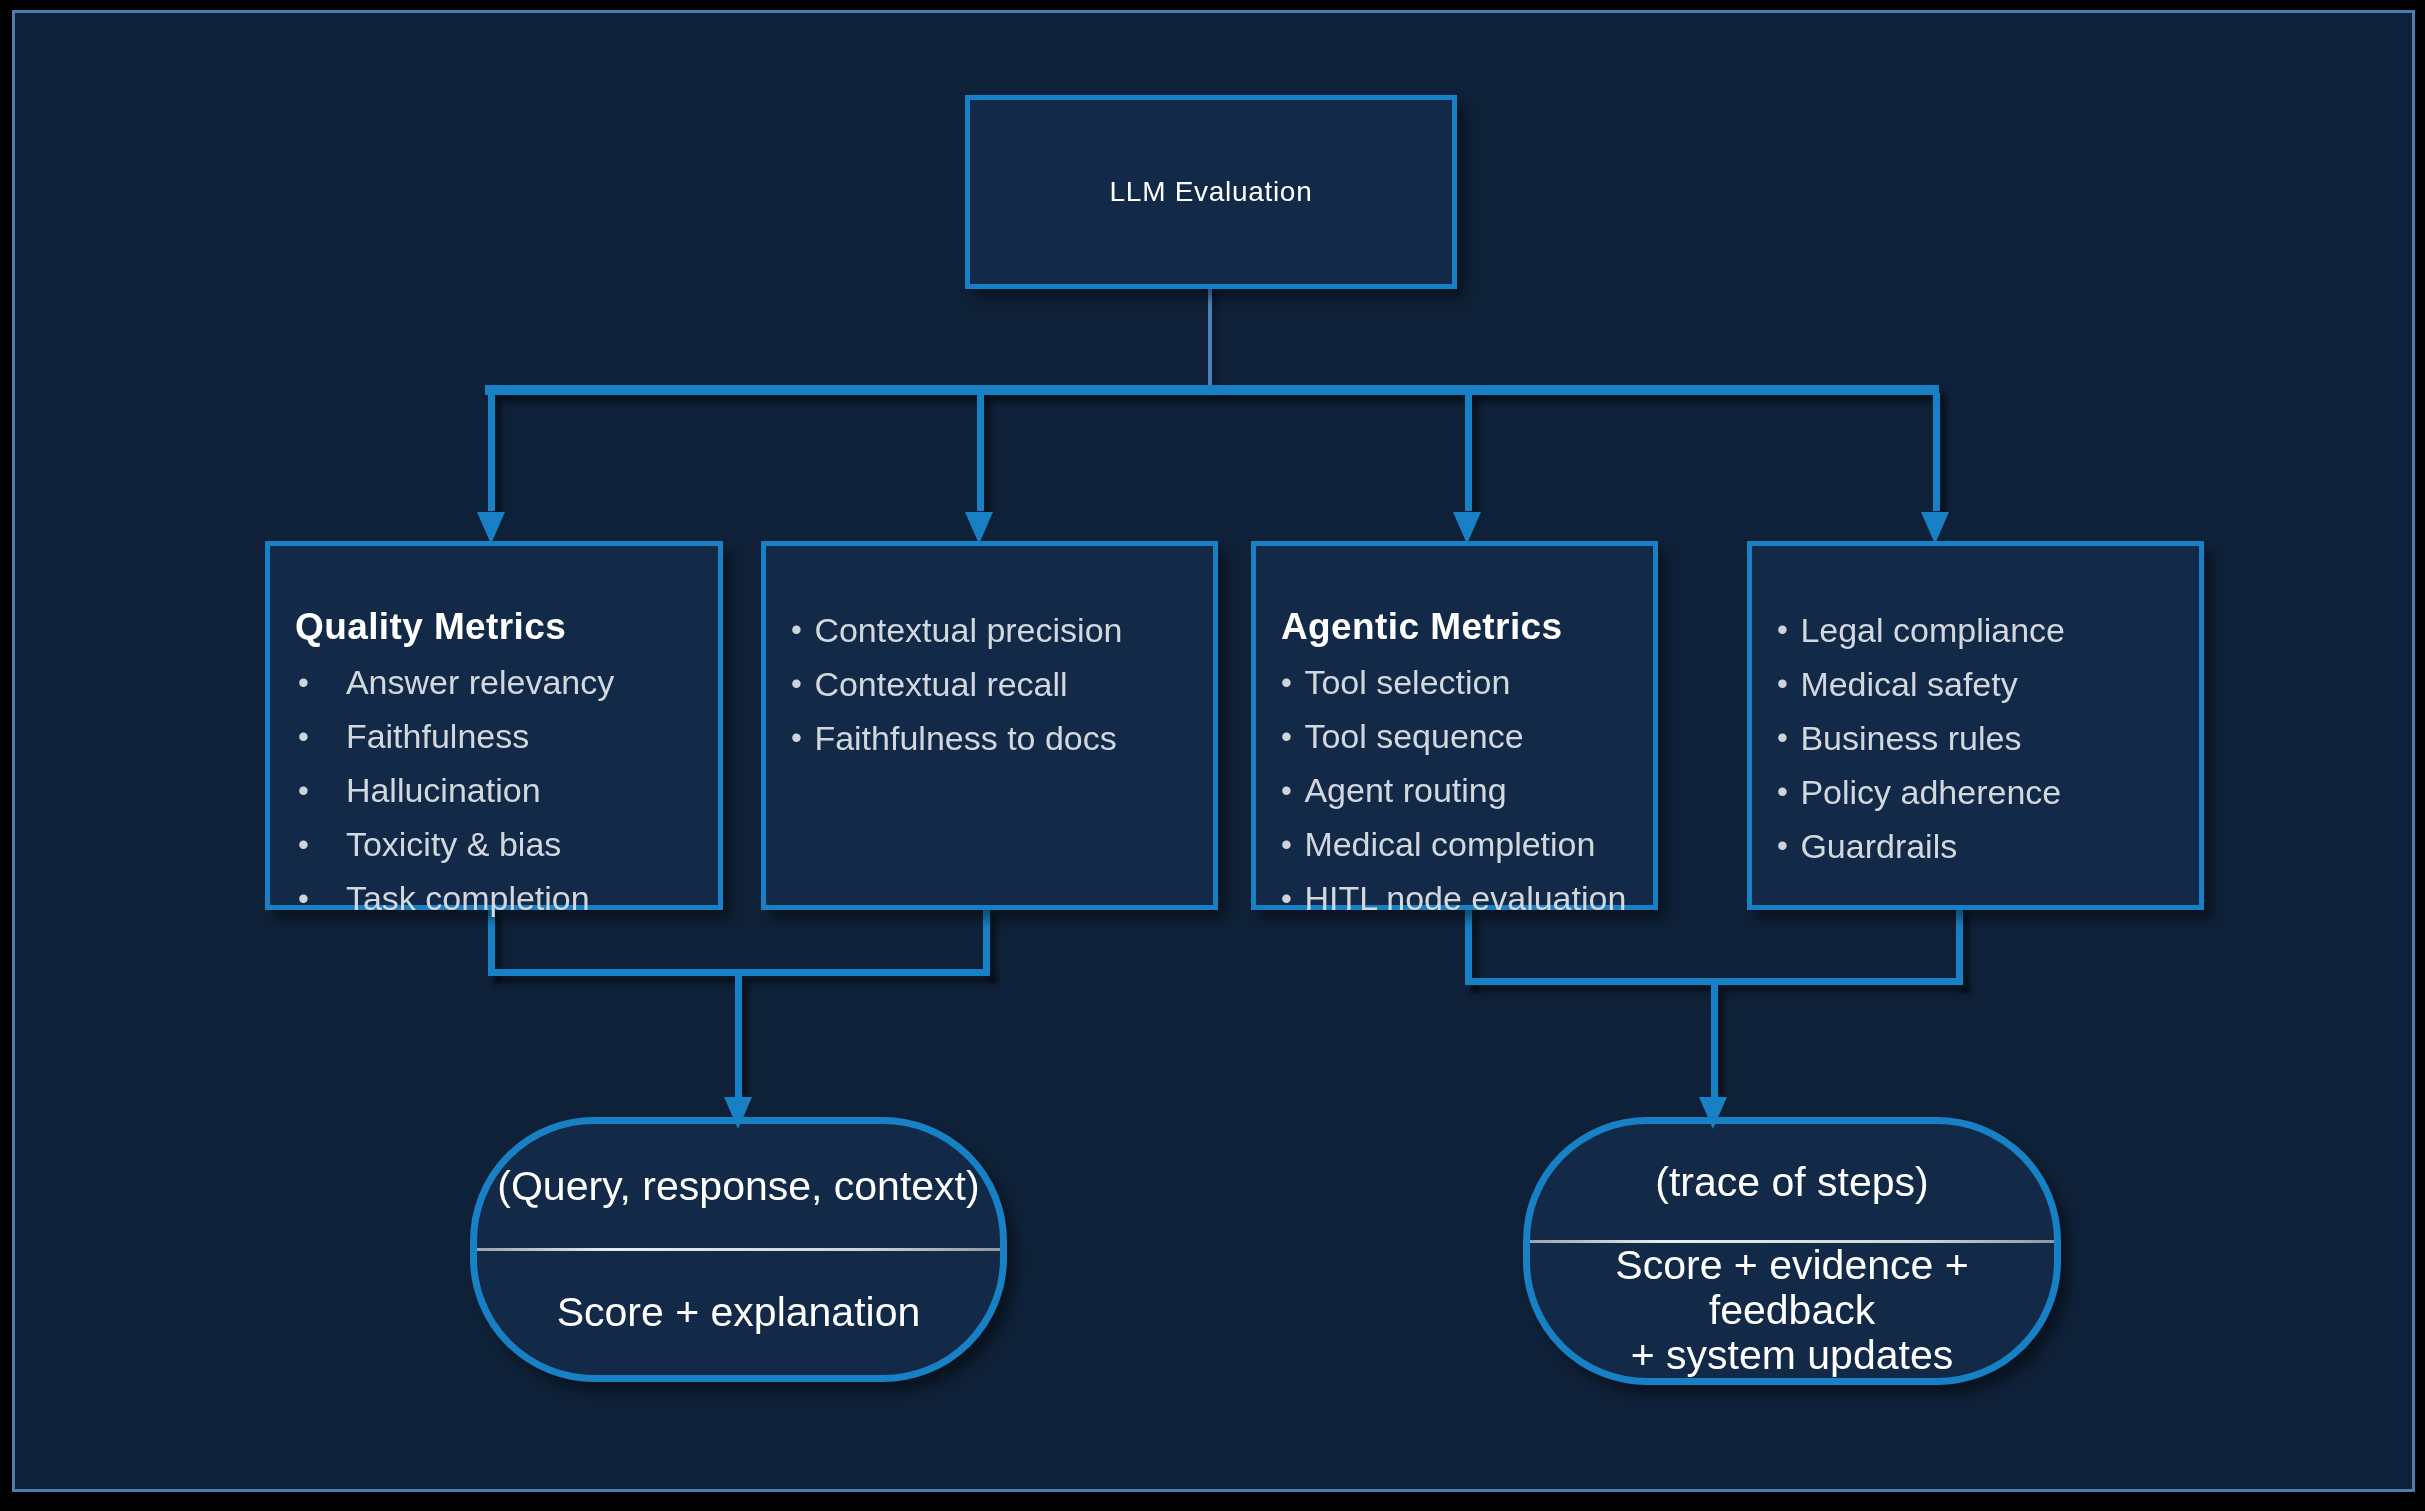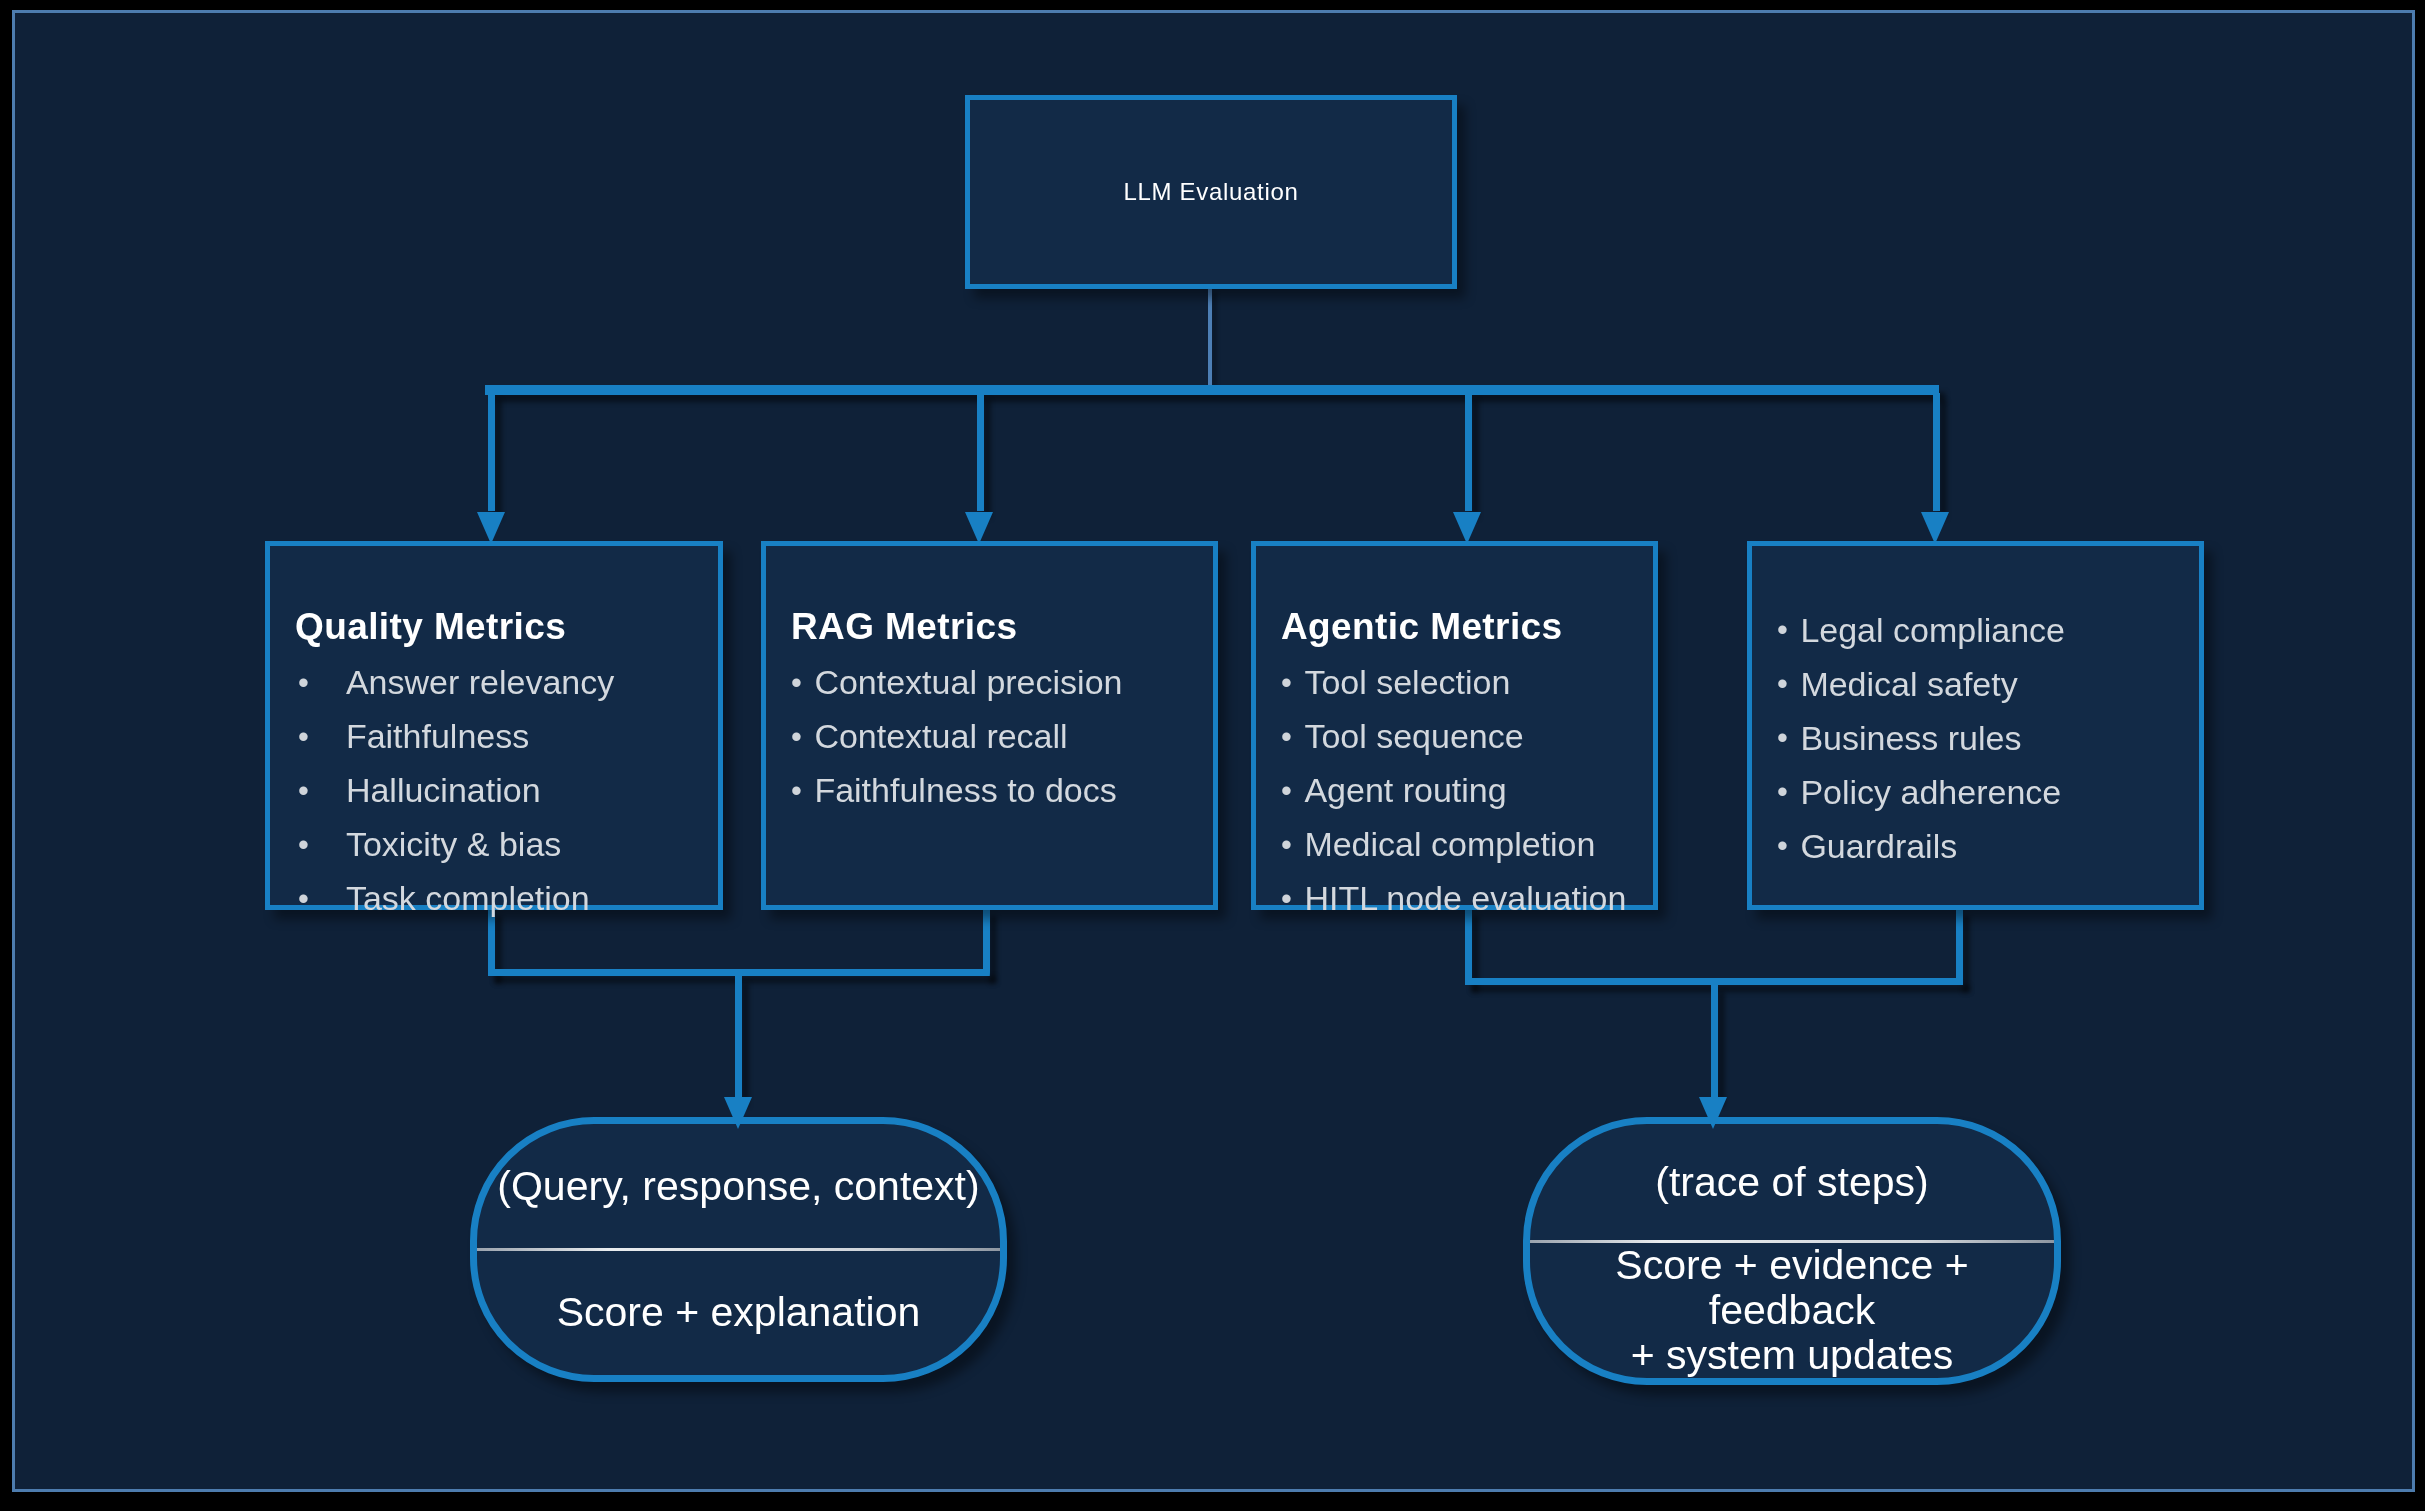--- a/index.html
+++ b/index.html
@@ -22,21 +22,21 @@
   .node {
     position: absolute; box-sizing: border-box;
     background: #122a47;
     border: 5.1px solid #1880c4;
     box-shadow: 8.8px 10.2px 10.2px rgba(0,0,0,0.40);
     z-index: 2;
   }
   .top-box {
     left: 965px; top: 95px; width: 492px; height: 194px;
     display: flex; align-items: center; justify-content: center;
-    font-size: 24px; color: #ffffff; letter-spacing: 0.7px;
+    font-size: 28px; color: #ffffff; letter-spacing: 0.7px;
   }
   .metric-box { top: 541px; height: 369px; padding: 57px 17.5px 0 25px; }
   .b1 { left: 265px;  width: 458px; }
   .b2 { left: 761px; width: 457px; }
   .b3 { left: 1251px; width: 407px; }
   .b4 { left: 1747px; width: 457px; }
   .metric-title {
     font-size: 37px; font-weight: bold; color: #ffffff;
     line-height: 47px; margin-bottom: 5.8px; letter-spacing: 0.4px;
   }
@@ -142,21 +142,20 @@
       <span class="bullet">•</span>
       <span>Toxicity &amp; bias</span>
     </div>
   <div class="item">
       <span class="bullet">•</span>
       <span>Task completion</span>
     </div>
 </div>
 
 <div class="node metric-box b2">
-  <div class="metric-title">RAG Metrics</div>
   <div class="item">
       <span class="bullet">•</span>
       <span>Contextual precision</span>
     </div>
   <div class="item">
       <span class="bullet">•</span>
       <span>Contextual recall</span>
     </div>
   <div class="item">
       <span class="bullet">•</span>

